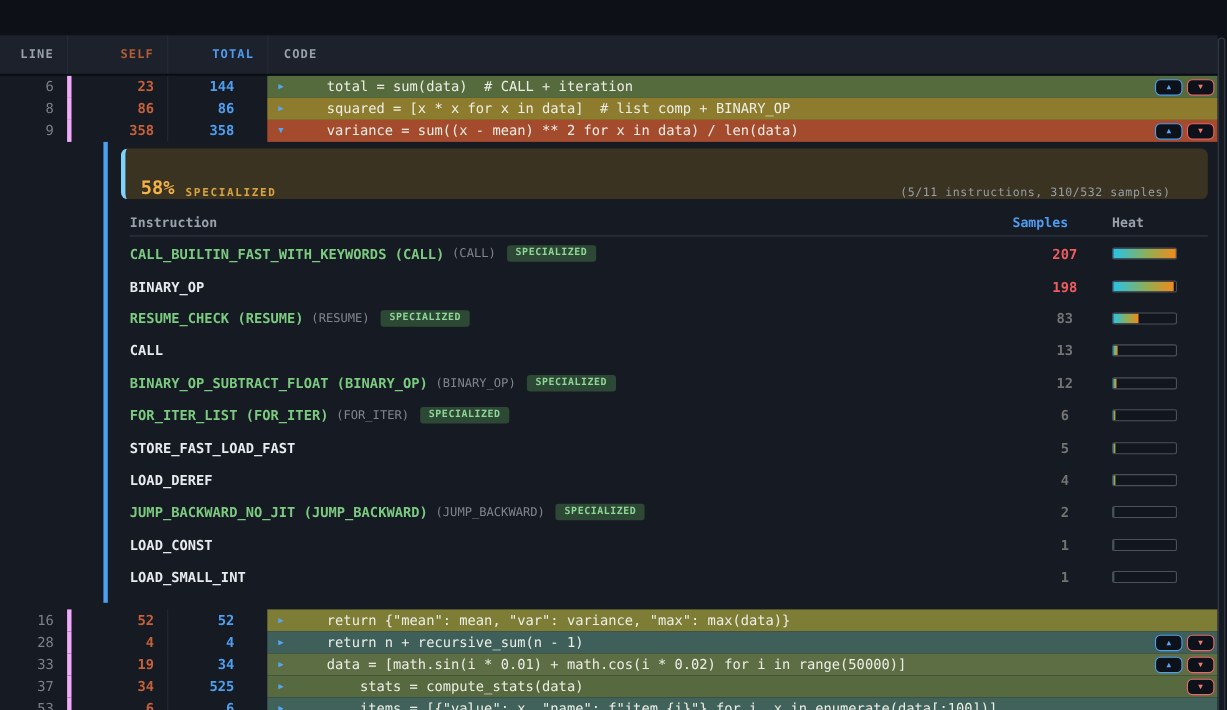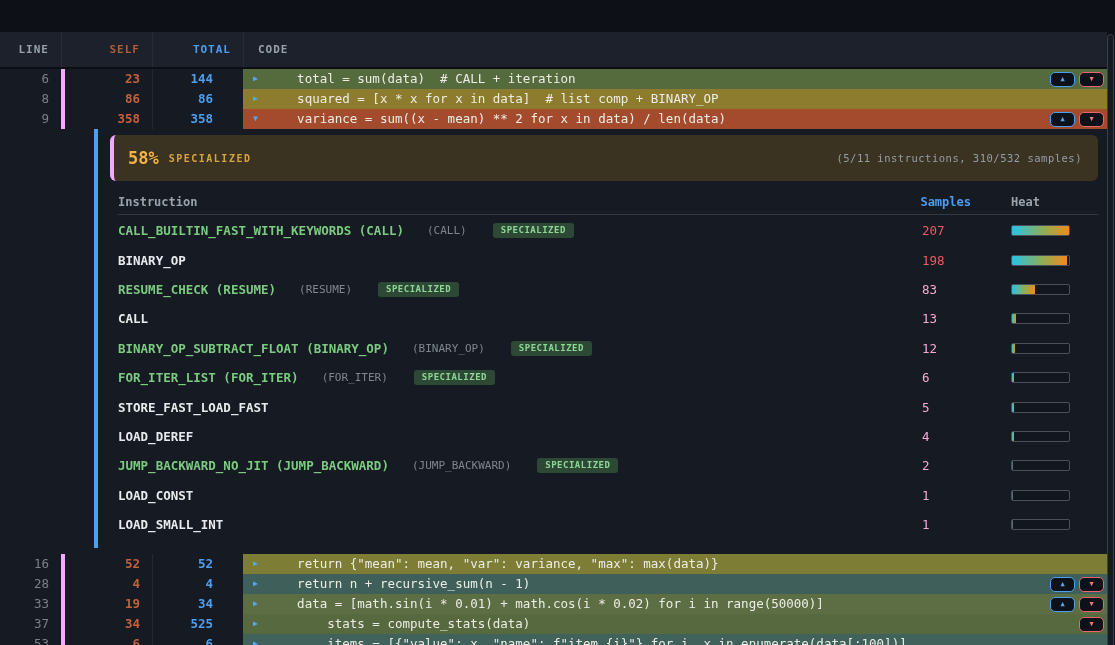--- a/index.html
+++ b/index.html
@@ -33,50 +33,50 @@
     display:flex; align-items:center; justify-content:center; font-size:7px; line-height:1; cursor:pointer;
   }
   .btn.up   { border:1.5px solid #4d9ff0; color:#55a7f5; }
   .btn.down { border:1.5px solid #e6676c; color:#ef7a76; }
 
   
   .panel { position:relative; height:425px; }
   .connector { position:absolute; left:94px; top:0; width:4px; height:419px; background:#4d9ff0; }
   .banner {
     position:absolute; left:110px; top:6px; width:988px; height:46px;
-    background:#3a3322; border-left:4px solid #f0abfc; border-radius:6px;
-    display:flex; align-items:center; padding:0 16px 0 14px;
+    background:#3a3322; border-left:4px solid #7dd3fc; border-radius:6px;
+    display:flex; align-items:flex-end; padding:0 34px 0 14px;
   }
   .pct { color:#f4b348; font-size:17px; font-weight:bold; }
   .pct-label { color:#d9a342; font-size:10px; font-weight:bold; letter-spacing:1.5px; margin-left:10px; }
   .meta { margin-left:auto; color:#969da6; font-size:10.5px; letter-spacing:.5px; }
 
   .itable-header {
     position:absolute; top:60px; left:118px; right:17px; height:26px;
     border-bottom:1px solid #333a45; display:flex; align-items:center;
     font-size:12px; font-weight:bold; color:#99a2ac;gap:27px;
   }
   .ith-name { flex:1; }
   .ith-samples { width:60px; text-align:right; color:#4f9cf0; }
   .ith-heat { width:59px; margin-left:13px; margin-right:28px; }
 
   .instr-rows { position:absolute; top:87px; left:118px; right:17px; }
-  .instr-row { height:29.4px; display:flex; align-items:center; font-size:12.5px;gap:16px; }
+  .instr-row { height:29.4px; display:flex; align-items:center; font-size:12.5px; }
   .i-name { font-weight:bold; white-space:pre; }
   .i-name.specialized { color:#7bcb81; }
   .i-name.plain { color:#e8ebee; }
   .i-base { color:#7f868f; font-size:11px; margin-left:7px; }
   .i-badge {
     background:#2d4935; color:#8ed796; font-size:9px; font-weight:bold; letter-spacing:.5px;
     padding:3px 8px; border-radius:3px; margin-left:10px; line-height:1;
   }
   .i-spacer { flex:1; }
-  .i-samples { width:60px; text-align:left; font-weight:normal; }
+  .i-samples { width:60px; text-align:center; font-weight:bold; }
   .i-samples.hot  { color:#ee5c60; }
-  .i-samples.cool { color:#f9a8d4; }
+  .i-samples.cool { color:#737373; }
   .i-heat {
     width:59px; height:11px; margin-left:13px; margin-right:28px;
     border:1px solid #4a515d; border-radius:2px; background:#12161e; overflow:hidden;
   }
   .i-fill { display:block; height:100%; background:linear-gradient(90deg,#27c3e8,#8fae55 55%,#f08a1d); }
   .i-fill.dim { background:#587079; }
 
   
   .scrollbar { position:absolute; top:0; right:0; width:8px; height:645px; background:#0d1016; }
   .thumb { position:absolute; top:2px; left:0; width:7px; height:641px; border:1px solid #39414e; border-radius:4px; background:#151a23; }

